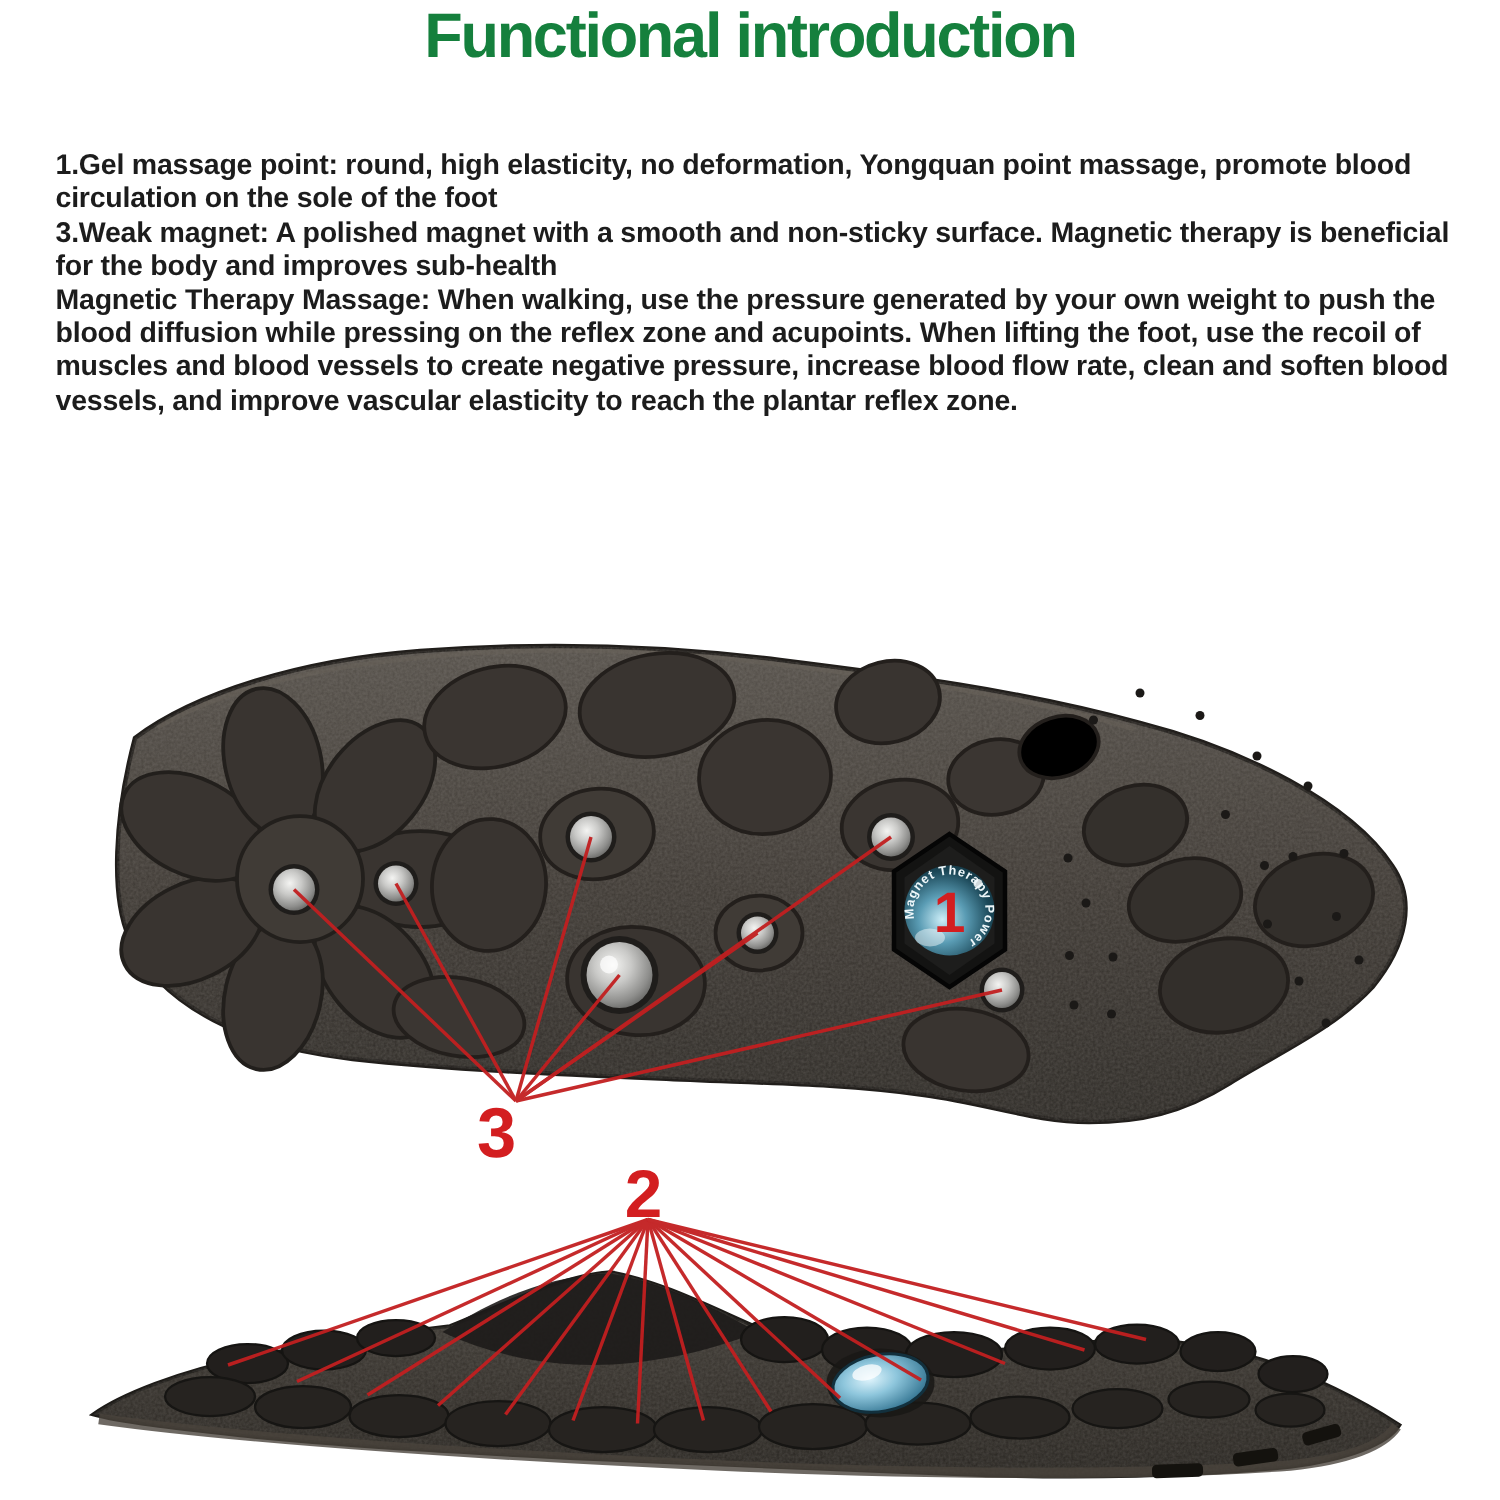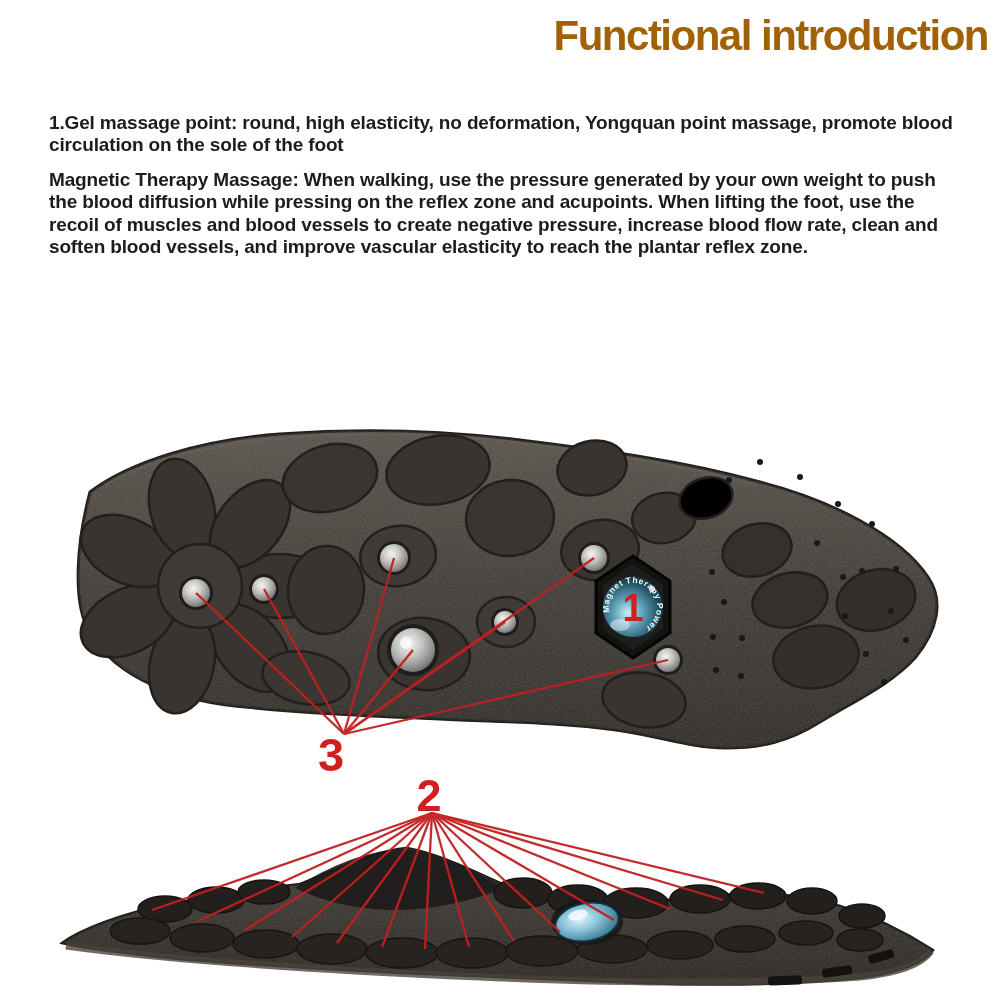--- a/index.html
+++ b/index.html
@@ -1,34 +1,35 @@
 <!DOCTYPE html>
 <html><head>
 <meta charset="utf-8">
 <style>
   html,body{margin:0;padding:0;background:#ffffff;}
   .page{position:relative;width:1000px;height:1000px;background:#ffffff;overflow:hidden;
         font-family:"Liberation Sans",sans-serif;}
-  .title{margin:12px;padding-top:1px;text-align:right;font-size:42px;line-height:46px;
-         font-weight:bold;letter-spacing:-1.5px;color:#a16207;}
+  .title{margin:0;padding-top:1px;text-align:center;font-size:42px;line-height:46px;
+         font-weight:bold;letter-spacing:-1.5px;color:#15803d;}
   .description{position:absolute;left:37px;top:100px;width:934px;color:#1c1c1c;
                font-size:19px;line-height:22.4px;font-weight:bold;letter-spacing:-0.15px;}
-  .description p{margin:12px;}
+  .description p{margin:0;}
   .photo{position:absolute;left:0;top:400px;width:1000px;height:600px;}
   .svgtext{font-family:"Liberation Sans",sans-serif;font-weight:bold;}
 </style>
 </head>
 <body>
 
 <div class="page">
 
   <h1 class="title">Functional introduction</h1>
 
   <div class="description">
     <p>1.Gel massage point: round, high elasticity, no deformation, Yongquan point massage, promote blood circulation on the sole of the foot</p>
+    <p>3.Weak magnet: A polished magnet with a smooth and non-sticky surface. Magnetic therapy is beneficial for the body and improves sub-health</p>
     <p>Magnetic Therapy Massage: When walking, use the pressure generated by your own weight to push the blood diffusion while pressing on the reflex zone and acupoints. When lifting the foot, use the recoil of muscles and blood vessels to create negative pressure, increase blood flow rate, clean and soften blood vessels, and improve vascular elasticity to reach the plantar reflex zone.</p>
   </div>
 
   <svg class="photo" viewBox="0 400 1000 600">
     <defs>
       <linearGradient id="topGrad" x1="0" y1="430" x2="0" y2="760" gradientUnits="userSpaceOnUse">
         <stop offset="0" stop-color="#55504a"></stop>
           <stop offset="0.5" stop-color="#3d3833"></stop>
           <stop offset="1" stop-color="#2b2824"></stop>
       </linearGradient>

